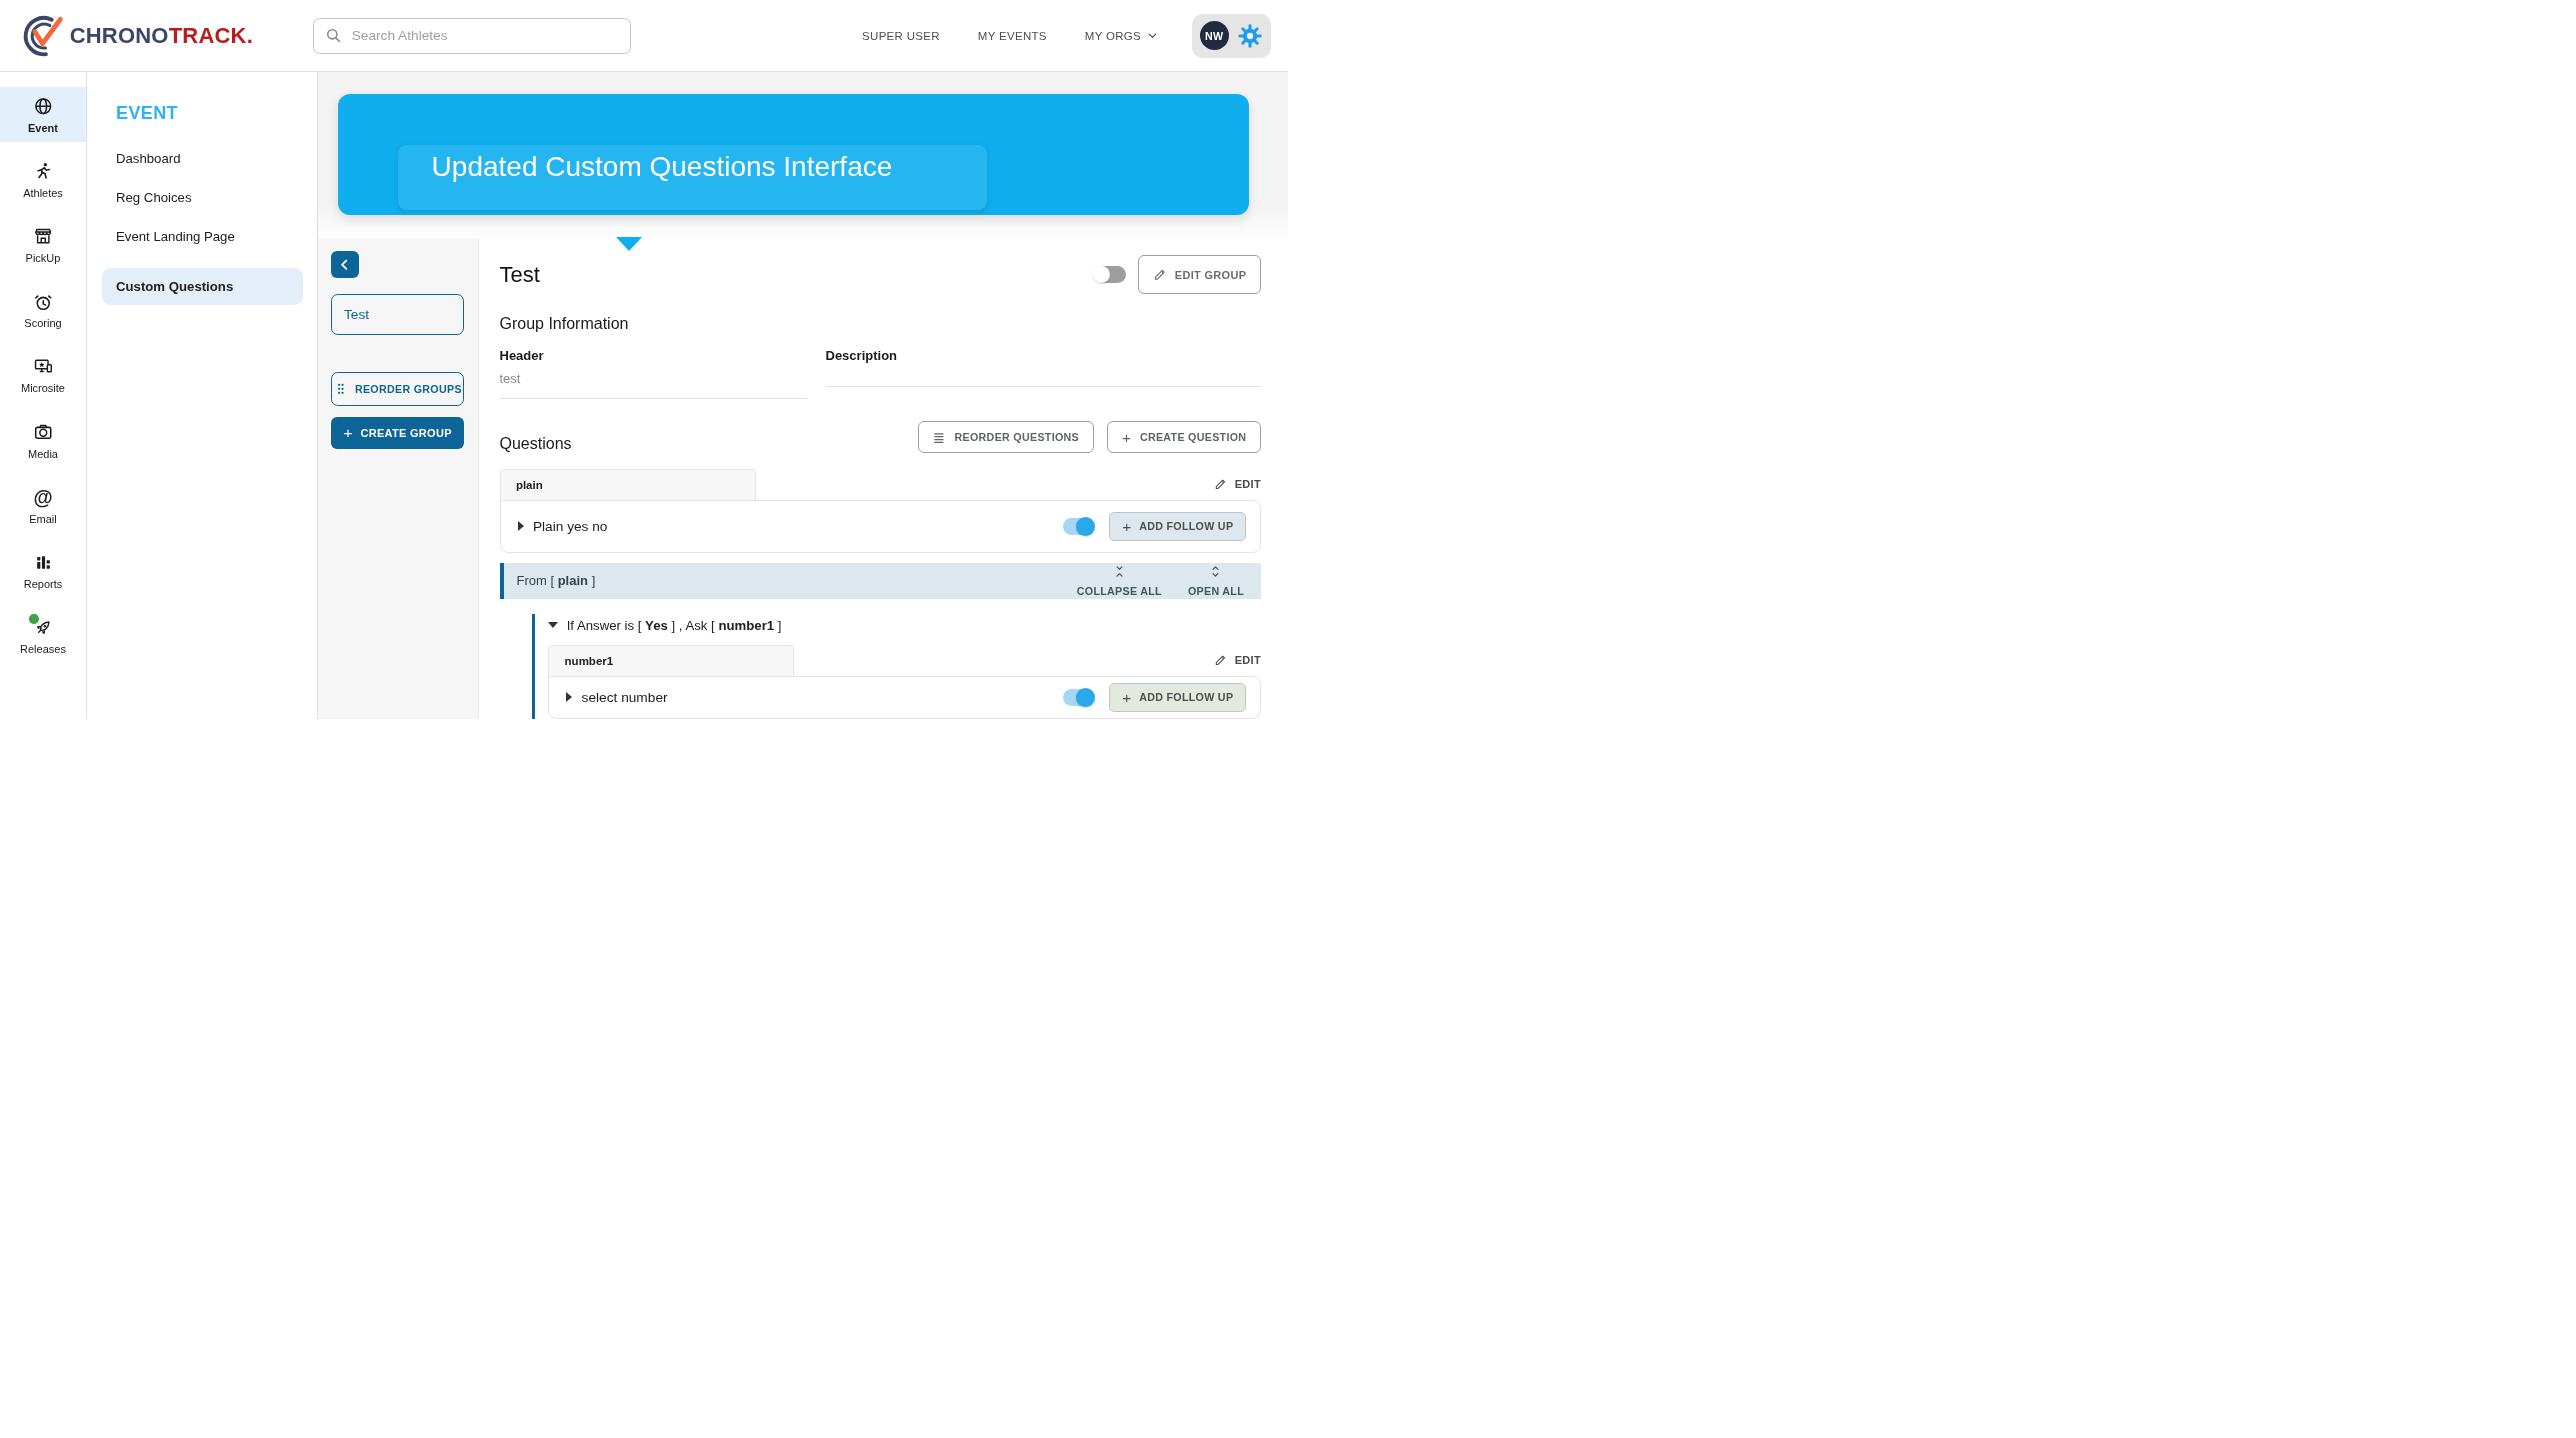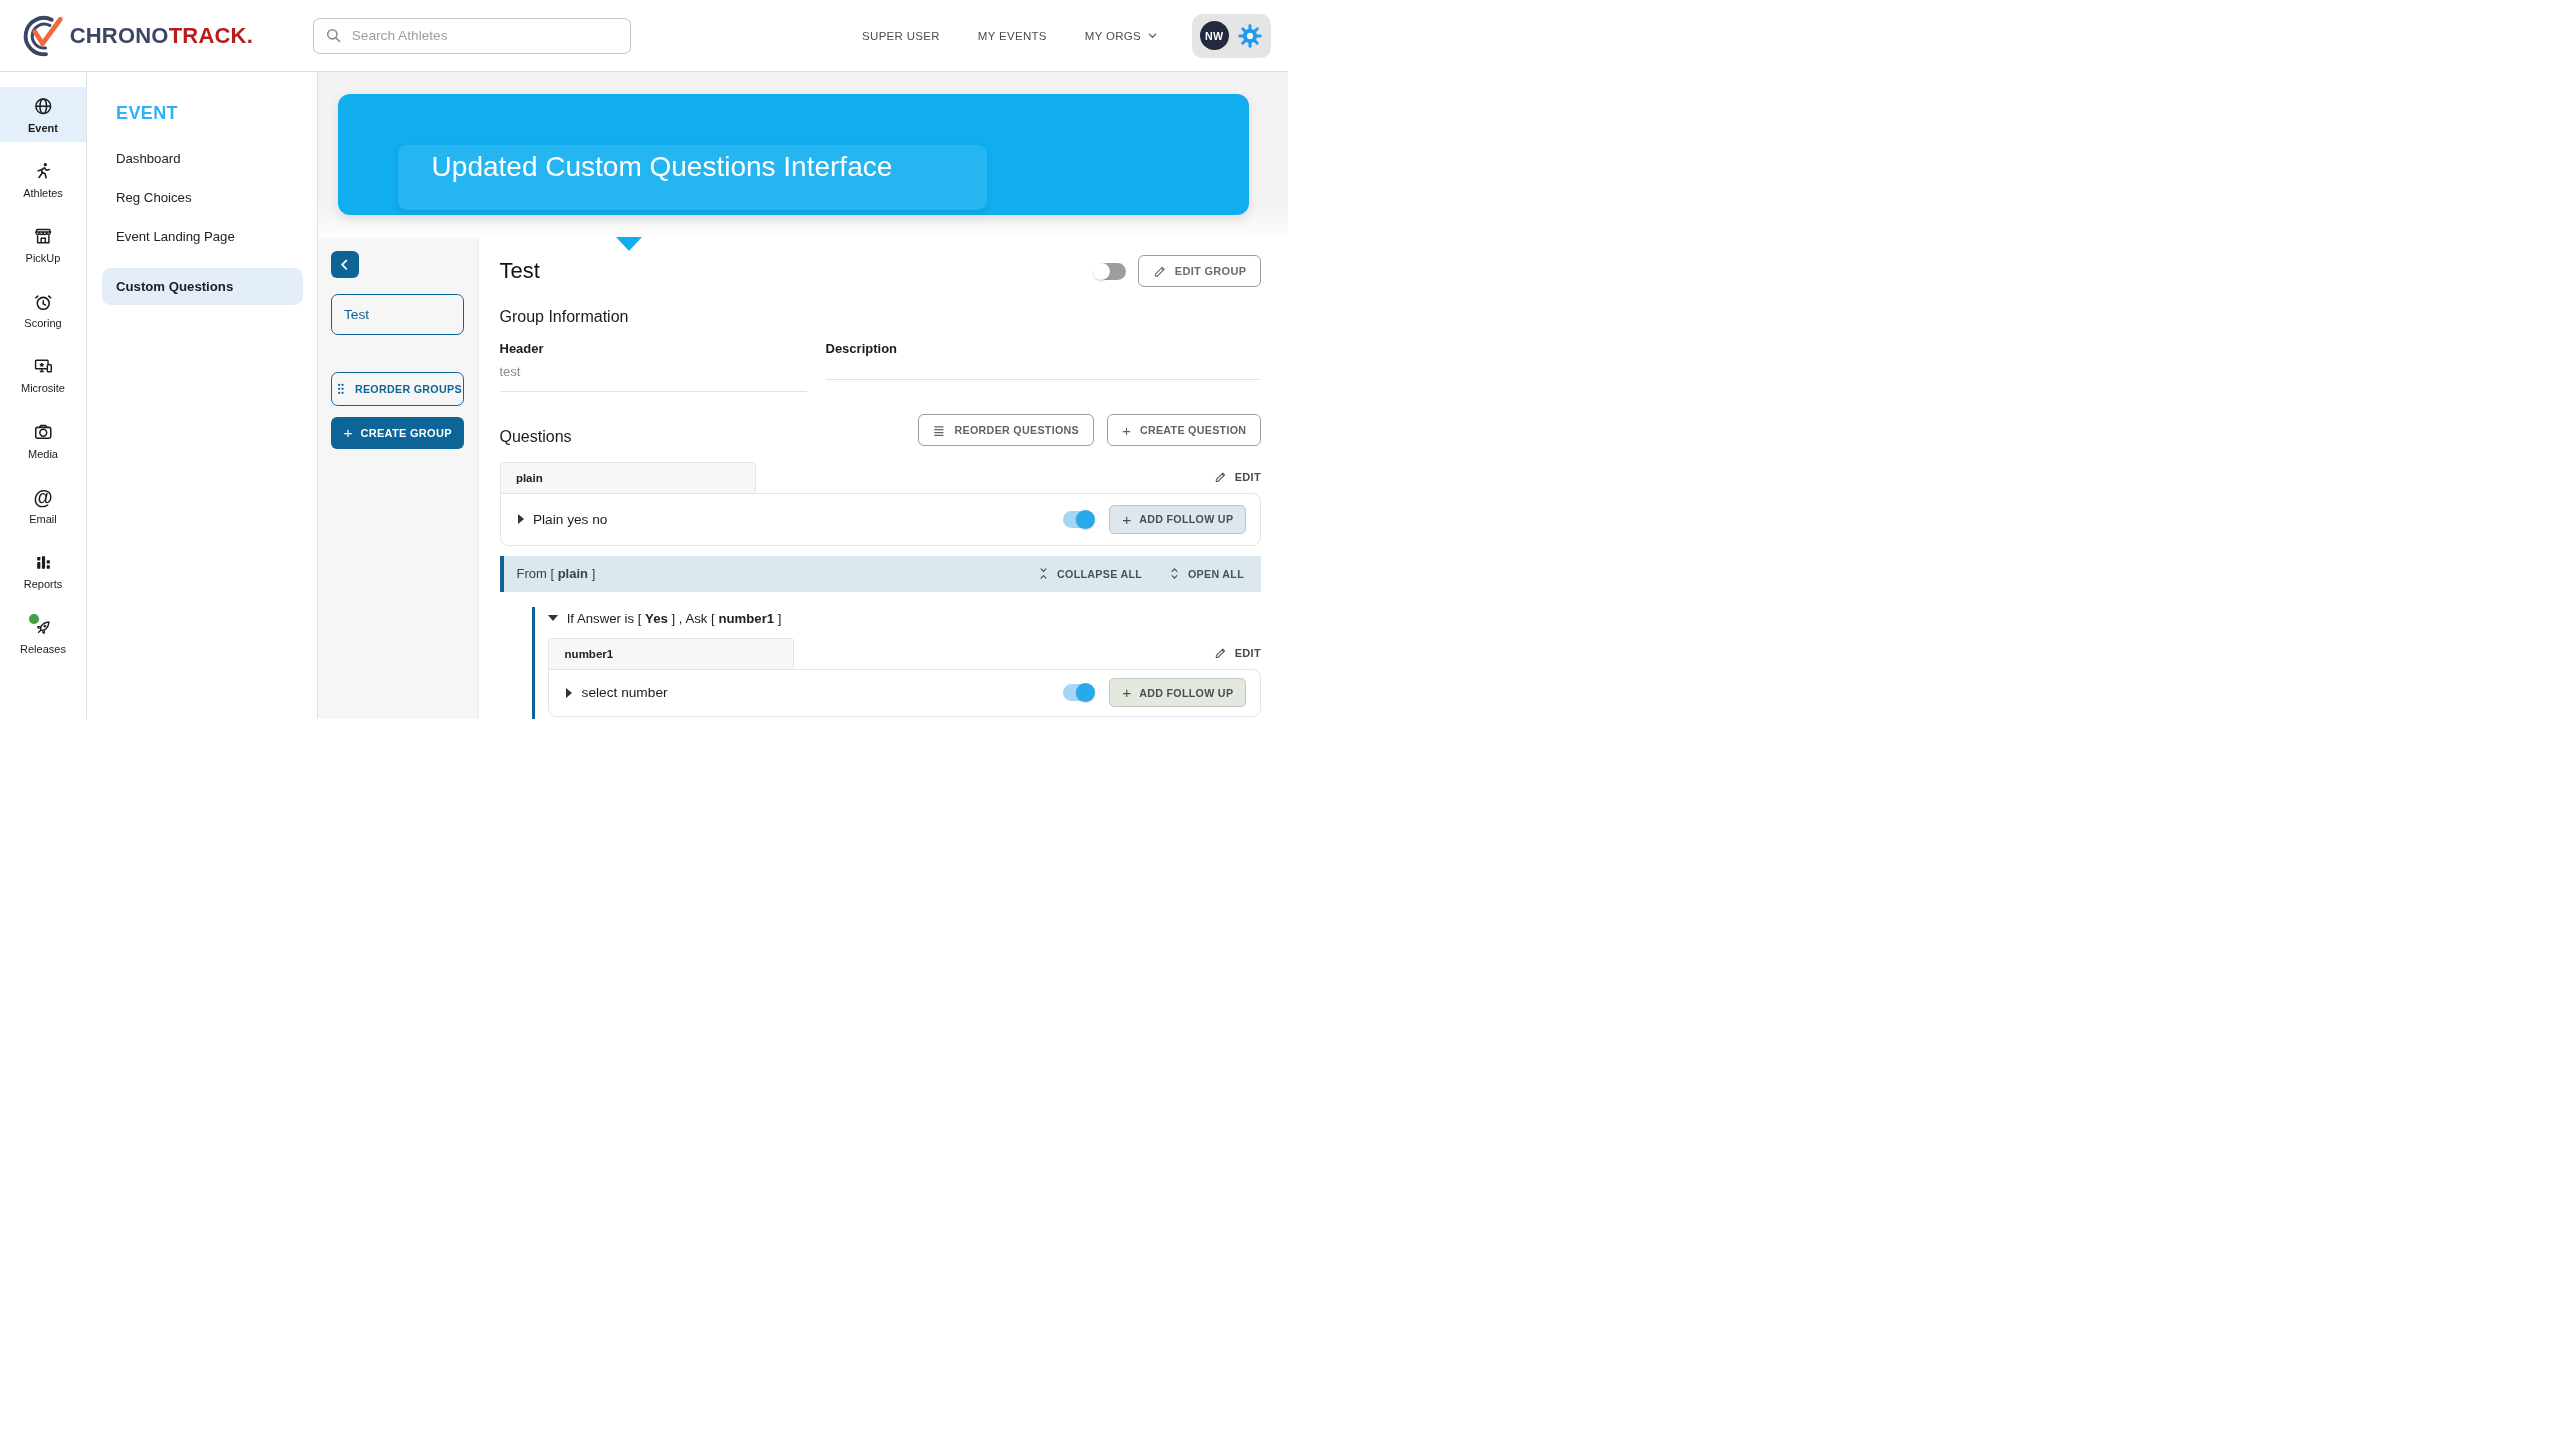--- a/index.html
+++ b/index.html
@@ -51,21 +51,21 @@
   .group-item { height:41px; border:1.3px solid #0D6497; border-radius:6.8px; display:flex; align-items:center; padding-left:12px; color:#0D6497; font-size:13.7px; background:transparent; cursor:pointer; margin-bottom:37px; }
   .btn-outline-blue { height:34px; border:0.9px solid #0D6497; border-radius:6.8px; display:flex; align-items:center; justify-content:center; gap:7.7px; color:#0D6497; font-size:10.7px; font-weight:700; letter-spacing:0.3px; cursor:pointer; margin-bottom:11px; background:transparent; }
   .btn-solid-blue { height:32px; background:#0D6497; border-radius:6px; display:flex; align-items:center; justify-content:center; gap:7.7px; color:#fff; font-size:11px; font-weight:700; letter-spacing:0.3px; cursor:pointer; }
 
   .detail { flex:1; padding:17px 27px 0 20.5px; min-width:0; display:flex; flex-direction:column; }
   .detail-head { display:flex; align-items:center; }
   .detail-title { font-size:22px; color:#121212; font-weight:400; }
   .head-controls { margin-left:auto; display:flex; align-items:center; gap:12px; }
   .switch-off { width:31px; height:17px; border-radius:8.5px; background:#9e9e9e; position:relative; cursor:pointer; }
   .switch-off .knob { position:absolute; left:-1.7px; top:0; width:17px; height:17px; border-radius:50%; background:#fff; box-shadow:0 0.9px 1.7px rgba(0,0,0,0.18); }
-  .btn-outline-gray { height:32px; border:1.3px solid #9e9e9e; border-radius:6px; display:flex; align-items:center; justify-content:center; gap:7.7px; color:#6b6b6b; font-size:11px; font-weight:700; letter-spacing:0.3px; padding:0 13.7px; cursor:pointer; background:#fff; }
+  .btn-outline-gray { height:39px; border:1.3px solid #9e9e9e; border-radius:6px; display:flex; align-items:center; justify-content:center; gap:7.7px; color:#6b6b6b; font-size:11px; font-weight:700; letter-spacing:0.3px; padding:0 13.7px; cursor:pointer; background:#fff; }
   .section-title { font-size:16px; color:#1b1b1b; margin-top:20.5px; font-weight:400; }
   .fields { display:grid; grid-template-columns:307px 1fr; column-gap:19px; margin-top:15.4px; }
   .field-label { font-size:13px; font-weight:700; color:#1a1a1a; }
   .field-value { font-size:13px; color:#8a8a8a; margin-top:8.5px; min-height:15.4px; border-bottom:0.9px solid #e2e2e2; padding-bottom:12px; }
   .questions-row { margin-top:22px; display:flex; align-items:flex-end; }
   .questions-buttons { margin-left:auto; display:flex; gap:13.7px;border-radius:13px; }
   .q-btn { height:32px; border:1.3px solid #9e9e9e; border-radius:6px; display:flex; align-items:center; gap:8.5px; color:#5f6368; font-size:10.7px; font-weight:700; letter-spacing:0.3px; padding:0 13.7px; cursor:pointer; background:#fff; }
 
   .tab-row { display:flex; align-items:center; margin-top:15.4px; }
   .q-tab { width:256px; height:31px; background:#f7f7f7; border:0.9px solid #e3e3e3; border-bottom:none; border-radius:4.3px 4.3px 0 0; display:flex; align-items:center; padding-left:15.4px; font-size:11.5px; font-weight:700; color:#222; cursor:pointer; }
@@ -78,21 +78,21 @@
   .switch-on { width:31px; height:17px; border-radius:8.5px; background:#A5D6F5; position:relative; cursor:pointer; }
   .switch-on .knob { position:absolute; right:-1.7px; top:-0.9px; width:19px; height:19px; border-radius:50%; background:#29A9E9; box-shadow:0 0.9px 1.7px rgba(0,0,0,0.2); }
   .followup-btn { height:29px; border-radius:5.1px; display:flex; align-items:center; gap:7.7px; font-size:10.7px; font-weight:700; letter-spacing:0.3px; color:#4d4d4d; padding:0 12px; cursor:pointer; }
   .followup-btn.blue { background:#DEE7EE; border:0.9px solid #b8c4cd; }
   .followup-btn.green { background:#E3E9DF; border:0.9px solid #bfc8ba; }
 
   .from-bar { margin-top:10.2px; height:36px; background:#DDE8EE; border-left:4.3px solid #0D6497; display:flex; align-items:center; padding:0 17px 0 13px; }
   .from-text { font-size:13px; color:#33454e; }
   .from-text b { font-weight:700; }
   .fold-group { margin-left:auto; display:flex; align-items:center; gap:26px; }
-  .fold-btn { display:flex; align-items:center; gap:6.8px; font-size:10.7px; font-weight:700; letter-spacing:0.3px; color:#42555e; cursor:pointer; }
+  .fold-btn { display:flex; align-items:center; gap:6.8px; font-size:10.7px; font-weight:700; letter-spacing:0.3px; color:#42555e; cursor:pointer;flex-direction:column; }
 
   .followups { margin-top:15.4px; margin-left:32px; border-left:3.4px solid #0D6497; padding-left:13.7px; flex:1; display:flex; flex-direction:column; min-height:0; }
   .condition-row { display:flex; align-items:center; gap:8.5px; font-size:13.2px; color:#212121; margin-top:3.4px; cursor:pointer; }
   .condition-row b { font-weight:700; }
   .followups .tab-row { margin-top:12px; }
   .followups .q-tab { width:246px; }
   .followups .q-card { height:48px; }
 
   .plus-glyph { font-size:15.4px; font-weight:400; line-height:1; }
   svg { display:block; }

